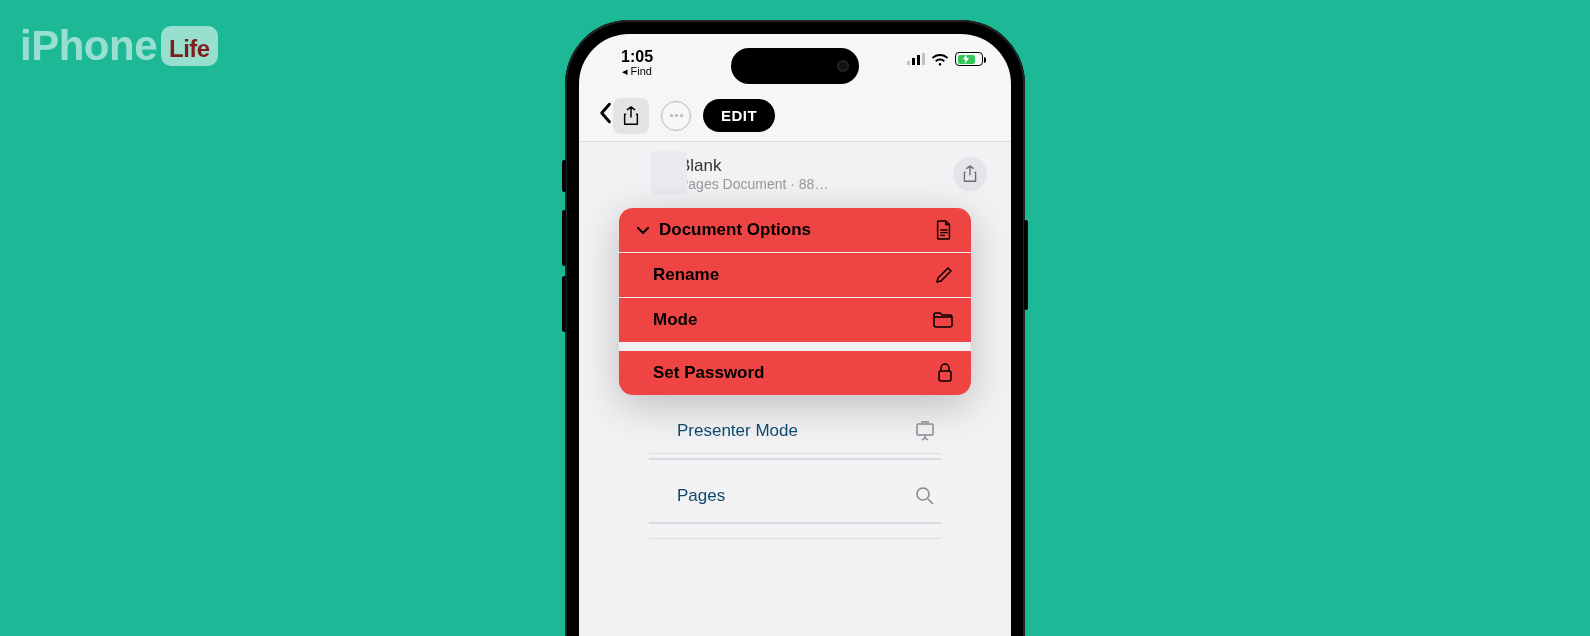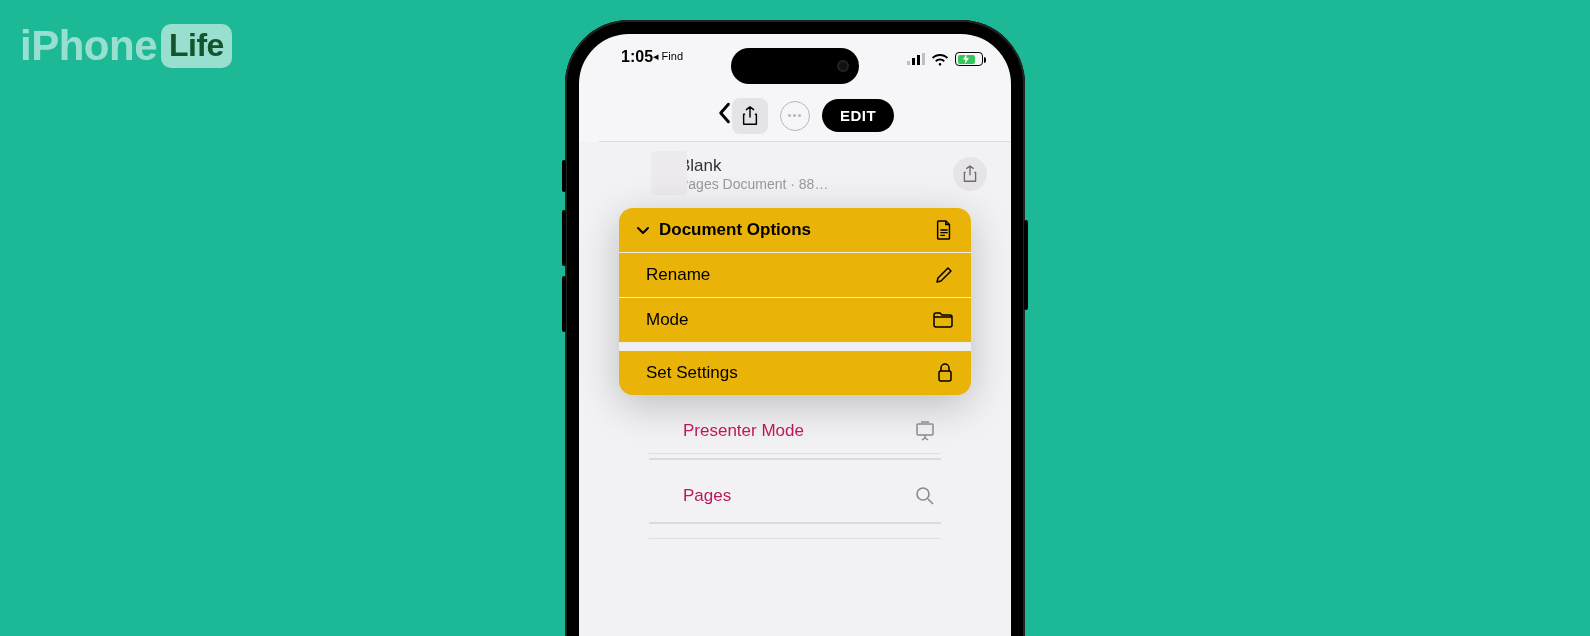--- a/index.html
+++ b/index.html
@@ -18,24 +18,24 @@
     color: rgba(255,255,255,0.55);
     font-size: 42px;
     font-weight: 600;
     letter-spacing: -0.5px;
     display: flex;
     align-items: center;
     gap: 4px;
   }
   .watermark .life {
     background: rgba(255,255,255,0.55);
-    color: #14532d;
+    color: #7f1d1d;
     border-radius: 10px;
-    padding: 1px 8px 1px 8px;
-    font-size: 32px;
+    padding: 7px 8px 1px 8px;
+    font-size: 24px;
     font-weight: 700;
     line-height: 1.3;
   }
   .phone {
     position: absolute;
     left: 50%;
     top: 20px;
     transform: translateX(-50%);
     width: 460px;
     height: 920px;
@@ -81,40 +81,39 @@
     height: 56px;
     display: flex;
     justify-content: space-between;
     align-items: flex-start;
     padding: 14px 28px 0 42px;
     font-size: 16px;
     font-weight: 600;
     color: #000;
     z-index: 40;
   }
-  .status-left { display:flex; flex-direction:row; align-items:center; gap:0; }
+  .status-left { display:flex; flex-direction:column; align-items:center; gap:0; }
   .time { font-size:16px; font-weight:600; }
   .back-files { font-size:11px; font-weight:400; margin-top:-1px; }
   .status-right { display:flex; align-items:center; gap:6px; padding-top:4px; }
   .signal svg, .wifi svg { display:block; }
   .battery {
     width: 28px; height: 14px; border:1.4px solid #000; border-radius:4px; position:relative;
     display:flex; align-items:center; padding:1.5px;
   }
   .battery::after { content:''; position:absolute; right:-3.5px; top:4px; width:2px; height:6px; background:#000; border-radius:0 2px 2px 0; }
   .battery-fill { background:#34c759; height:100%; width:75%; border-radius:2px; position:relative; }
   .battery-bolt { position:absolute; left:50%; top:50%; transform:translate(-50%,-50%); color:#fff; }
 
   .nav-bar {
     position:absolute; top:56px; left:0; right:0; height:52px;
-    display:flex; align-items:center; justify-content:center;
+    display:flex; align-items:center; justify-content:flex-start;
     padding:0 18px;
     border-bottom:1px solid rgba(0,0,0,0.1);
     background:#f6f5f7;
-    margin-left:20px;
   }
   .nav-back { font-size:26px; font-weight:500; }
   .nav-right { display:flex; align-items:center; gap:12px; }
   .icon-btn {
     width:36px; height:36px; border-radius:8px;
     display:flex; align-items:center; justify-content:center;
     background:transparent;
   }
   .icon-btn.active { background:#e4e3e6; }
   .icon-btn.circle { width:30px; height:30px; border-radius:50%; border:1.5px solid #b7b6ba; }
@@ -136,43 +135,43 @@
   .doc-thumb { width:36px; height:44px; background:#eceaee; border-radius:4px; position:absolute; left:72px; margin-top:-2px;}
   .doc-info { flex:1; padding-left:40px;}
   .doc-title { font-size:17px; color:#333; }
   .doc-sub { font-size:14px; color:#9a989c; }
   .doc-share {
     width:34px; height:34px; border-radius:50%; background:#e6e4e8;
     display:flex; align-items:center; justify-content:center;
   }
   .menu-wrap { padding:0 26px; position:relative;}
   .popover {
-    background:#eab308; border-radius:14px; overflow:hidden;
+    background:#ef4444; border-radius:14px; overflow:hidden;
     box-shadow:0 10px 40px rgba(0,0,0,0.22);
     margin:6px 14px 14px 14px;
   }
   .popover .row {
     display:flex; align-items:center; justify-content:space-between;
     padding:12px 18px 12px 16px; font-size:17px;
     border-bottom:1px solid #ededef;
     gap:10px;
   }
   .popover .row:last-child { border-bottom:none; }
   .popover .row.header { font-weight:600; }
   .popover .row.header .left { display:flex; align-items:center; gap:8px; }
   .popover .row .label { flex:1; }
   .popover .section-gap { height:8px; background:#efeef1; }
-  .popover .indent { padding-left:27px; }
+  .popover .indent { padding-left:34px;font-weight:bold; }
   .bg-list {
     margin:0 44px; background:transparent;
   }
   .bg-row {
     display:flex; align-items:center; justify-content:space-between;
-    padding:12px 6px; font-size:17px; color:#be185d;
-    gap:10px;
+    padding:12px 6px; font-size:17px; color:#0c4a6e;
+    gap:4px;
   }
   .bg-row.with-chevron { padding-left:0; }
   .bg-row .chev { width:18px; display:flex; justify-content:center; color:#8b898e;}
   .bg-row .label { flex:1; }
   .bg-sep { height:1px; background:#e0dee2; margin:0 0; }
   .group-gap { height:10px; }
   .group-gap.thick { height:12px; border-top:2px solid #dcdadf; border-bottom:none; margin:4px 0;}
   .icon { width:20px; height:20px; color:#000; }
   .icon.dim { color:#8b898e; }
   
@@ -288,21 +287,21 @@
           </div>
           <div class="row indent">
             <span class="label">Mode</span>
             <svg width="20" height="16" viewBox="0 0 20 16">
                 <path d="M1 3a2 2 0 0 1 2-2h4l2 2h8a2 2 0 0 1 2 2v8a2 2 0 0 1-2 2H3a2 2 0 0 1-2-2V3z" stroke="#000" stroke-width="1.5" fill="none"></path>
                 <path d="M1 5h18" stroke="#000" stroke-width="1.5"></path>
               </svg>
           </div>
           <div class="section-gap"></div>
           <div class="row indent">
-            <span class="label">Set Settings</span>
+            <span class="label">Set Password</span>
             <svg width="16" height="20" viewBox="0 0 16 20">
                 <rect x="2" y="8" width="12" height="10" rx="2" stroke="#000" stroke-width="1.5" fill="none"></rect>
                 <path d="M4 8V5a4 4 0 0 1 8 0v3" stroke="#000" stroke-width="1.5" fill="none"></path>
               </svg>
           </div>
         </div>
 
         <div class="bg-list">
           <div class="bg-row">
             <span class="chev"></span>

